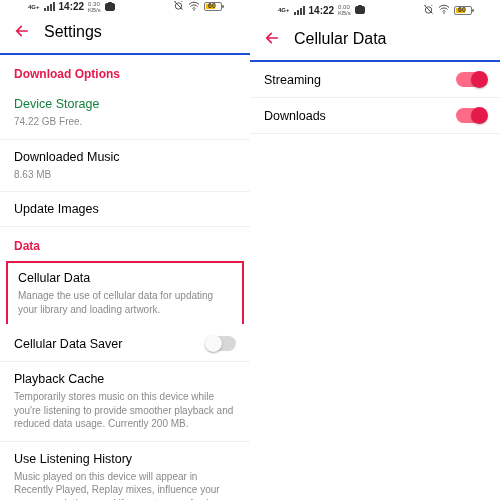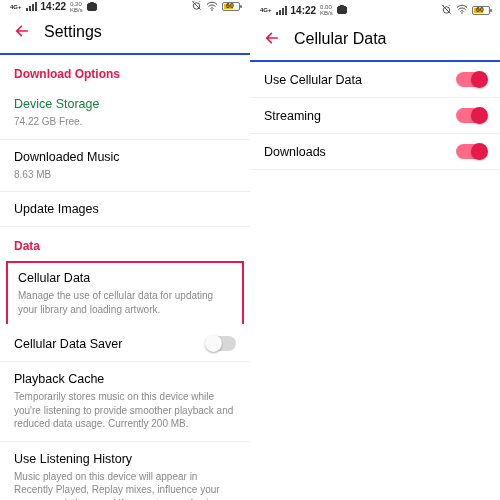--- a/index.html
+++ b/index.html
@@ -19,21 +19,21 @@
     display: flex;
     flex-direction: column;
     overflow: hidden;
   }
   .screen + .screen { border-left: 0px solid #eee; }
   .statusbar {
     height: 20px;
     display: flex;
     align-items: center;
     justify-content: space-between;
-    padding: 0 10px;
+    padding: 0 28px;
     font-size: 9px;
     color: #222;
   }
   .sb-left, .sb-right { display: flex; align-items: center; gap: 4px; }
   .sb-small { font-size: 6px; line-height: 6px; color:#555;}
   .sb-time { font-weight: 600; font-size: 10px; }
   .battery {
     width: 18px; height: 9px; border: 1px solid #777; border-radius: 2px;
     position: relative;
   }
@@ -237,36 +237,28 @@
       <svg viewBox="0 0 24 24">
           <path fill="none" stroke="#e6194b" stroke-width="2.4" stroke-linecap="round" d="M20 12H5M11 5l-7 7 7 7"></path>
         </svg>
     </span>
     <span class="hdr-title">Cellular Data</span>
   </div>
 
   <div class="content">
     <div class="row">
       <div class="txt">
-          <div class="label">Use Cellular Data</div>
+          <div class="label">Streaming</div>
         </div>
       <div class="toggle on">
           <div class="knob"></div>
         </div>
     </div>
     <div class="row">
       <div class="txt">
-          <div class="label">Streaming</div>
+          <div class="label">Downloads</div>
         </div>
       <div class="toggle on">
           <div class="knob"></div>
         </div>
     </div>
-    <div class="row">
-      <div class="txt">
-          <div class="label">Downloads</div>
-        </div>
-      <div class="toggle on">
-          <div class="knob"></div>
-        </div>
-    </div>
   </div>
 </div>
 
 </body></html>

